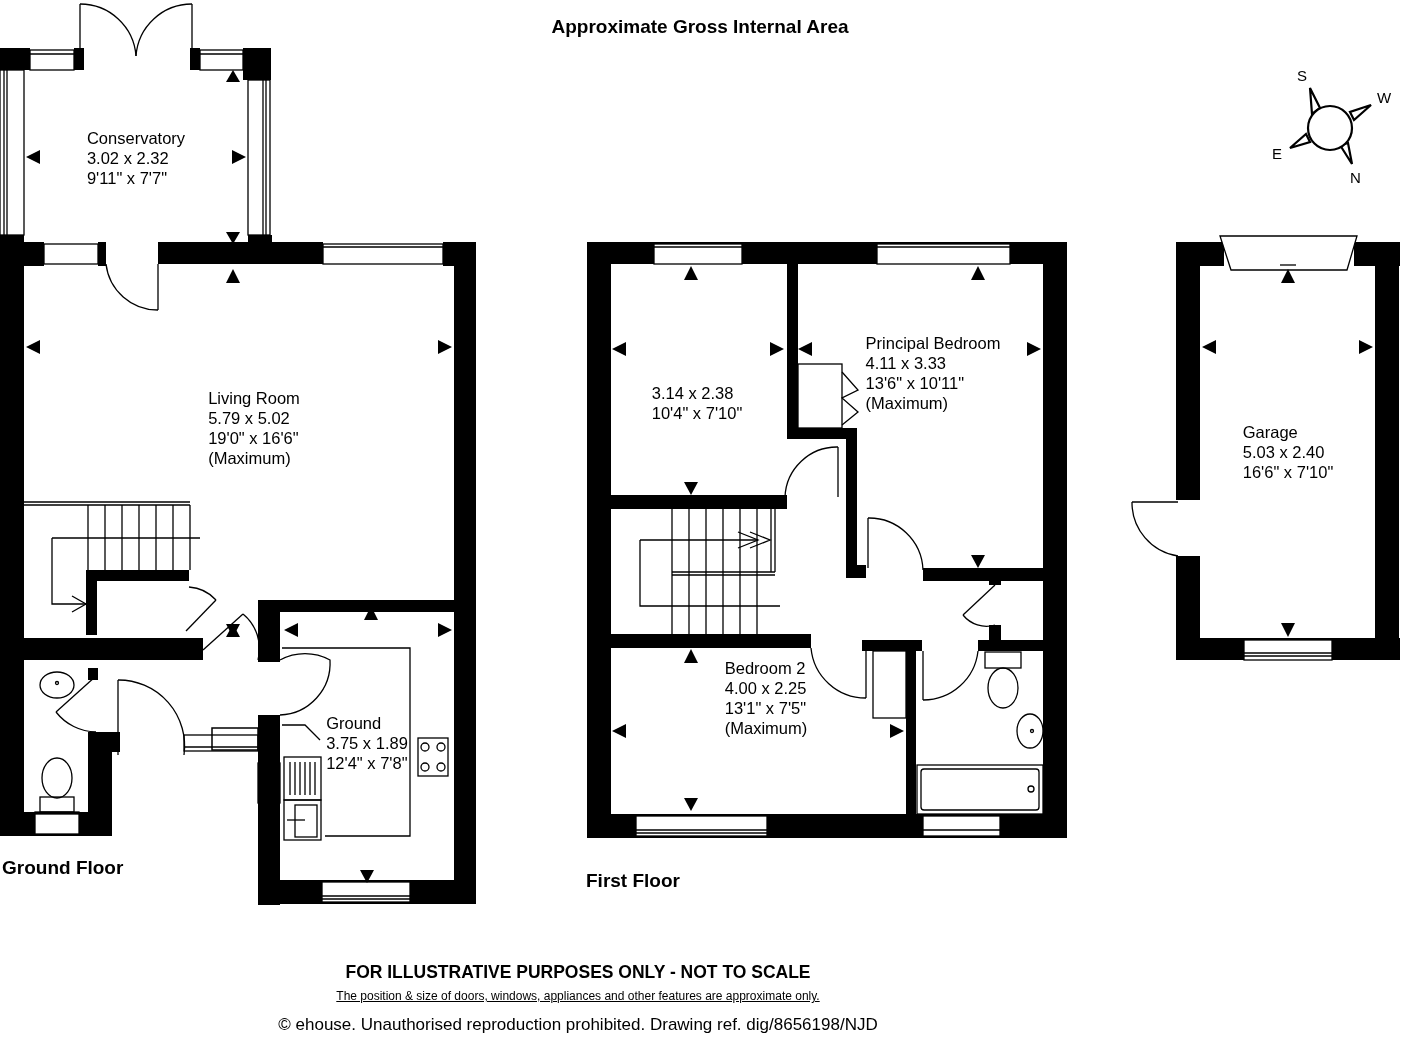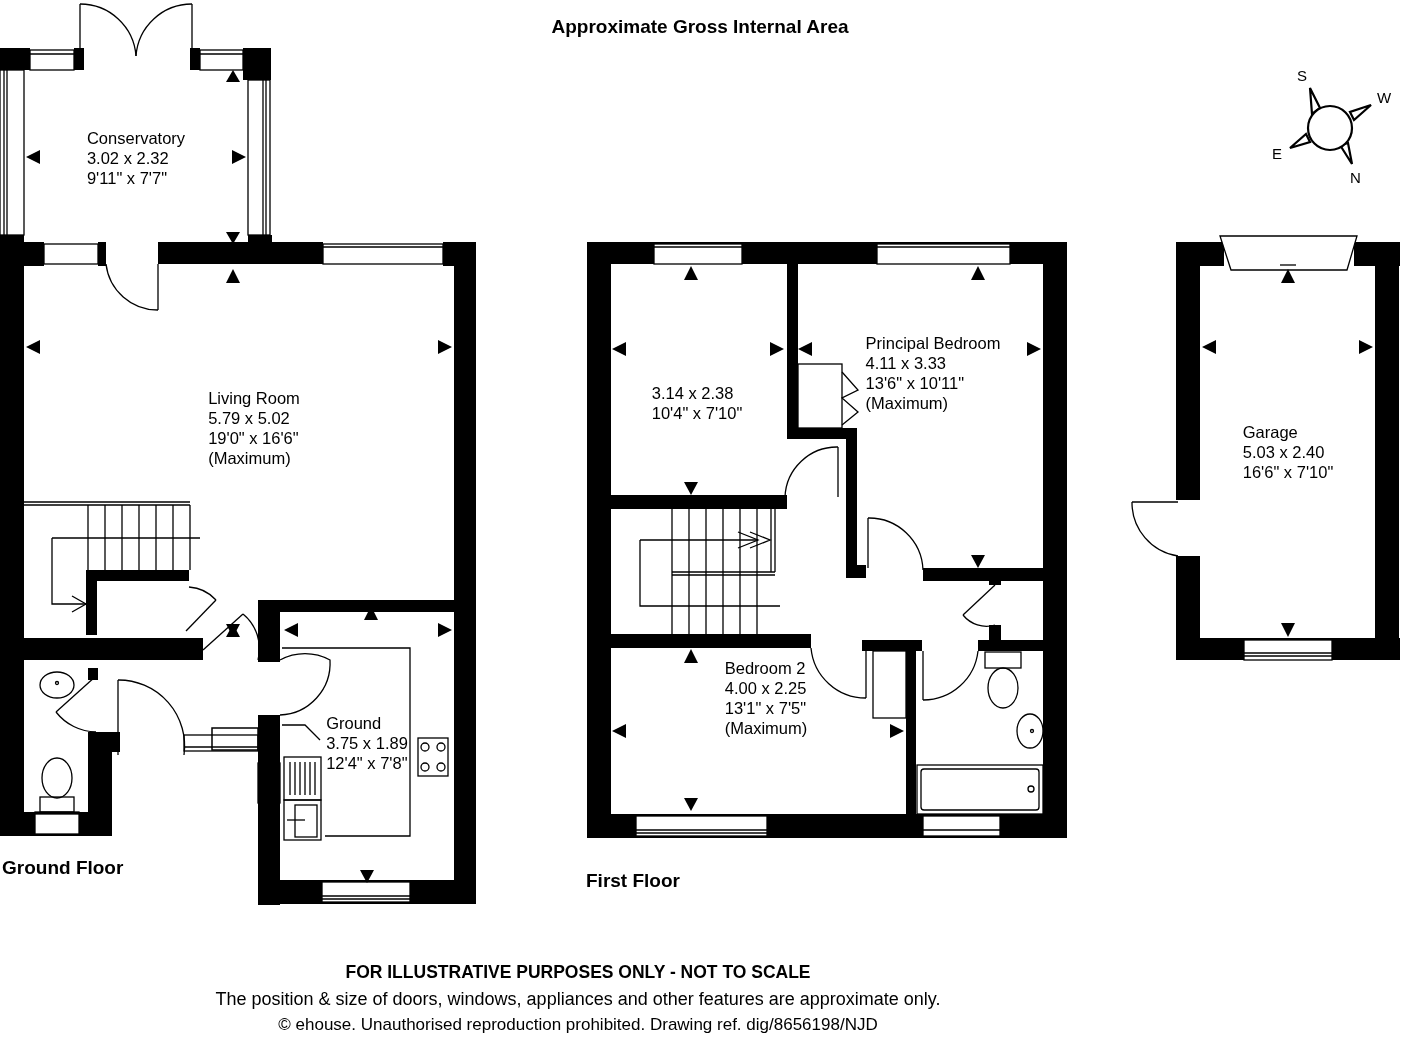--- a/index.html
+++ b/index.html
@@ -328,14 +328,14 @@
 </div>
 <div class="floor-label" style="left:586px;top:870px;">First Floor</div>
 
 <div class="room" style="left:1288px;top:422px;">
   <div>Garage</div>
   <div>5.03 x 2.40</div>
   <div>16'6" x 7'10"</div>
 </div>
 
 <div class="footer" style="top:962px;font-weight:bold;font-size:17.5px;">FOR ILLUSTRATIVE PURPOSES ONLY - NOT TO SCALE</div>
-<div class="footer" style="top:989px;font-size:18px;">The position &amp; size of doors, windows, appliances and other features are approximate only.</div>
+<div class="footer" style="top:989px;font-size:12px;text-decoration:underline;">The position &amp; size of doors, windows, appliances and other features are approximate only.</div>
 <div class="footer" style="top:1015px;font-size:17px;">© ehouse. Unauthorised reproduction prohibited. Drawing ref. dig/8656198/NJD</div>
 
 </body></html>

